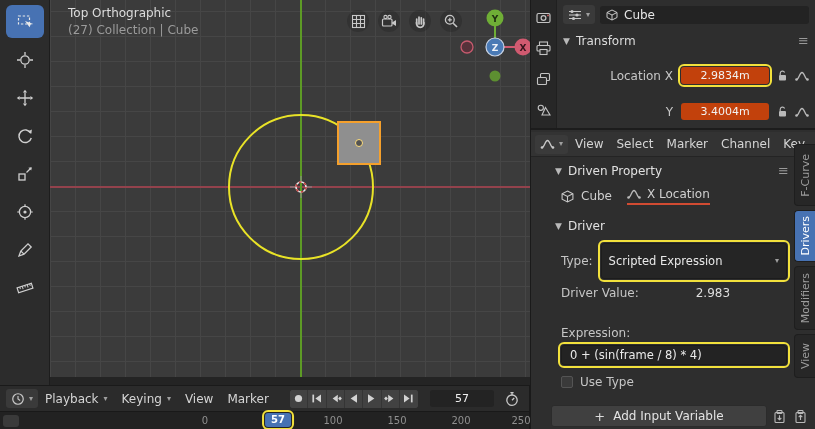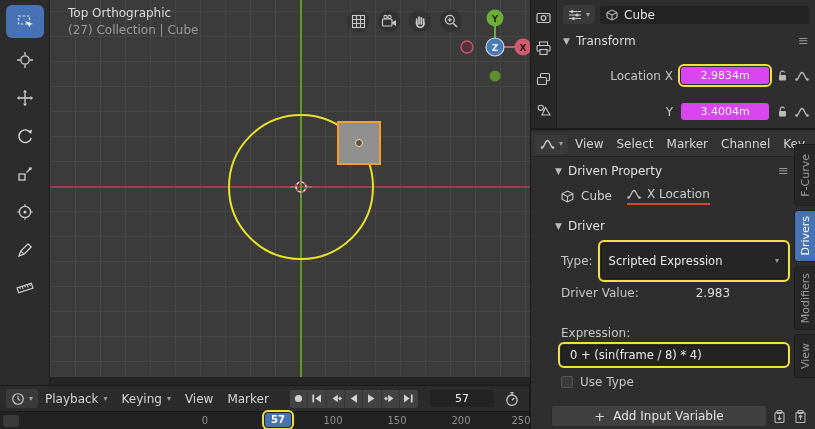--- a/index.html
+++ b/index.html
@@ -76,21 +76,21 @@
   .name-row { display:flex; gap:5px; align-items:center; }
   .name-field { flex:1; height:18px; background:#232323; border-radius:3px; display:flex;
     align-items:center; gap:6px; padding:0 6px; color:#e6e6e6; }
   .panel-header { display:flex; align-items:center; gap:6px; margin-top:9px; color:#dcdcdc; }
   .tri { font-size:9px; color:#b9b9b9; }
   .burger { margin-left:auto; color:#9a9a9a; font-size:13px; background:transparent; border:none; }
   .t-row { display:flex; align-items:center; margin-top:19px; }
   .t-label { width:118px; text-align:right; padding-right:8px; color:#c6c6c6; }
   .t-field { width:88px; height:17px; border-radius:3px; background:#4c4c4c; color:#f2f2f2;
     font-size:11px; display:flex; align-items:center; justify-content:center; border:none; }
-  .t-field.driven { background:#d946ef; }
+  .t-field.driven { background:#c2410c; }
   .deco { margin-left:7px; display:flex; align-items:center; background:transparent; border:none; padding:0; }
 
   .drivers { position:absolute; left:0; top:132px; right:0; bottom:0; }
   .drv-header { height:25px; background:#333333; border-bottom:1px solid #242424; display:flex;
     align-items:center; padding:0 4px; gap:1px; }
   .drv-header .menu-item { padding:0 6px; }
   .drv-content { position:relative; padding:0 6px; }
   .ph { display:flex; align-items:center; gap:6px; margin-top:6px; padding-left:18px; color:#e0e0e0; }
   .ph .burger { margin-right:20px; }
   .prop-row { display:flex; align-items:center; gap:7px; margin-top:9px; padding-left:24px; color:#cfcfcf; }

